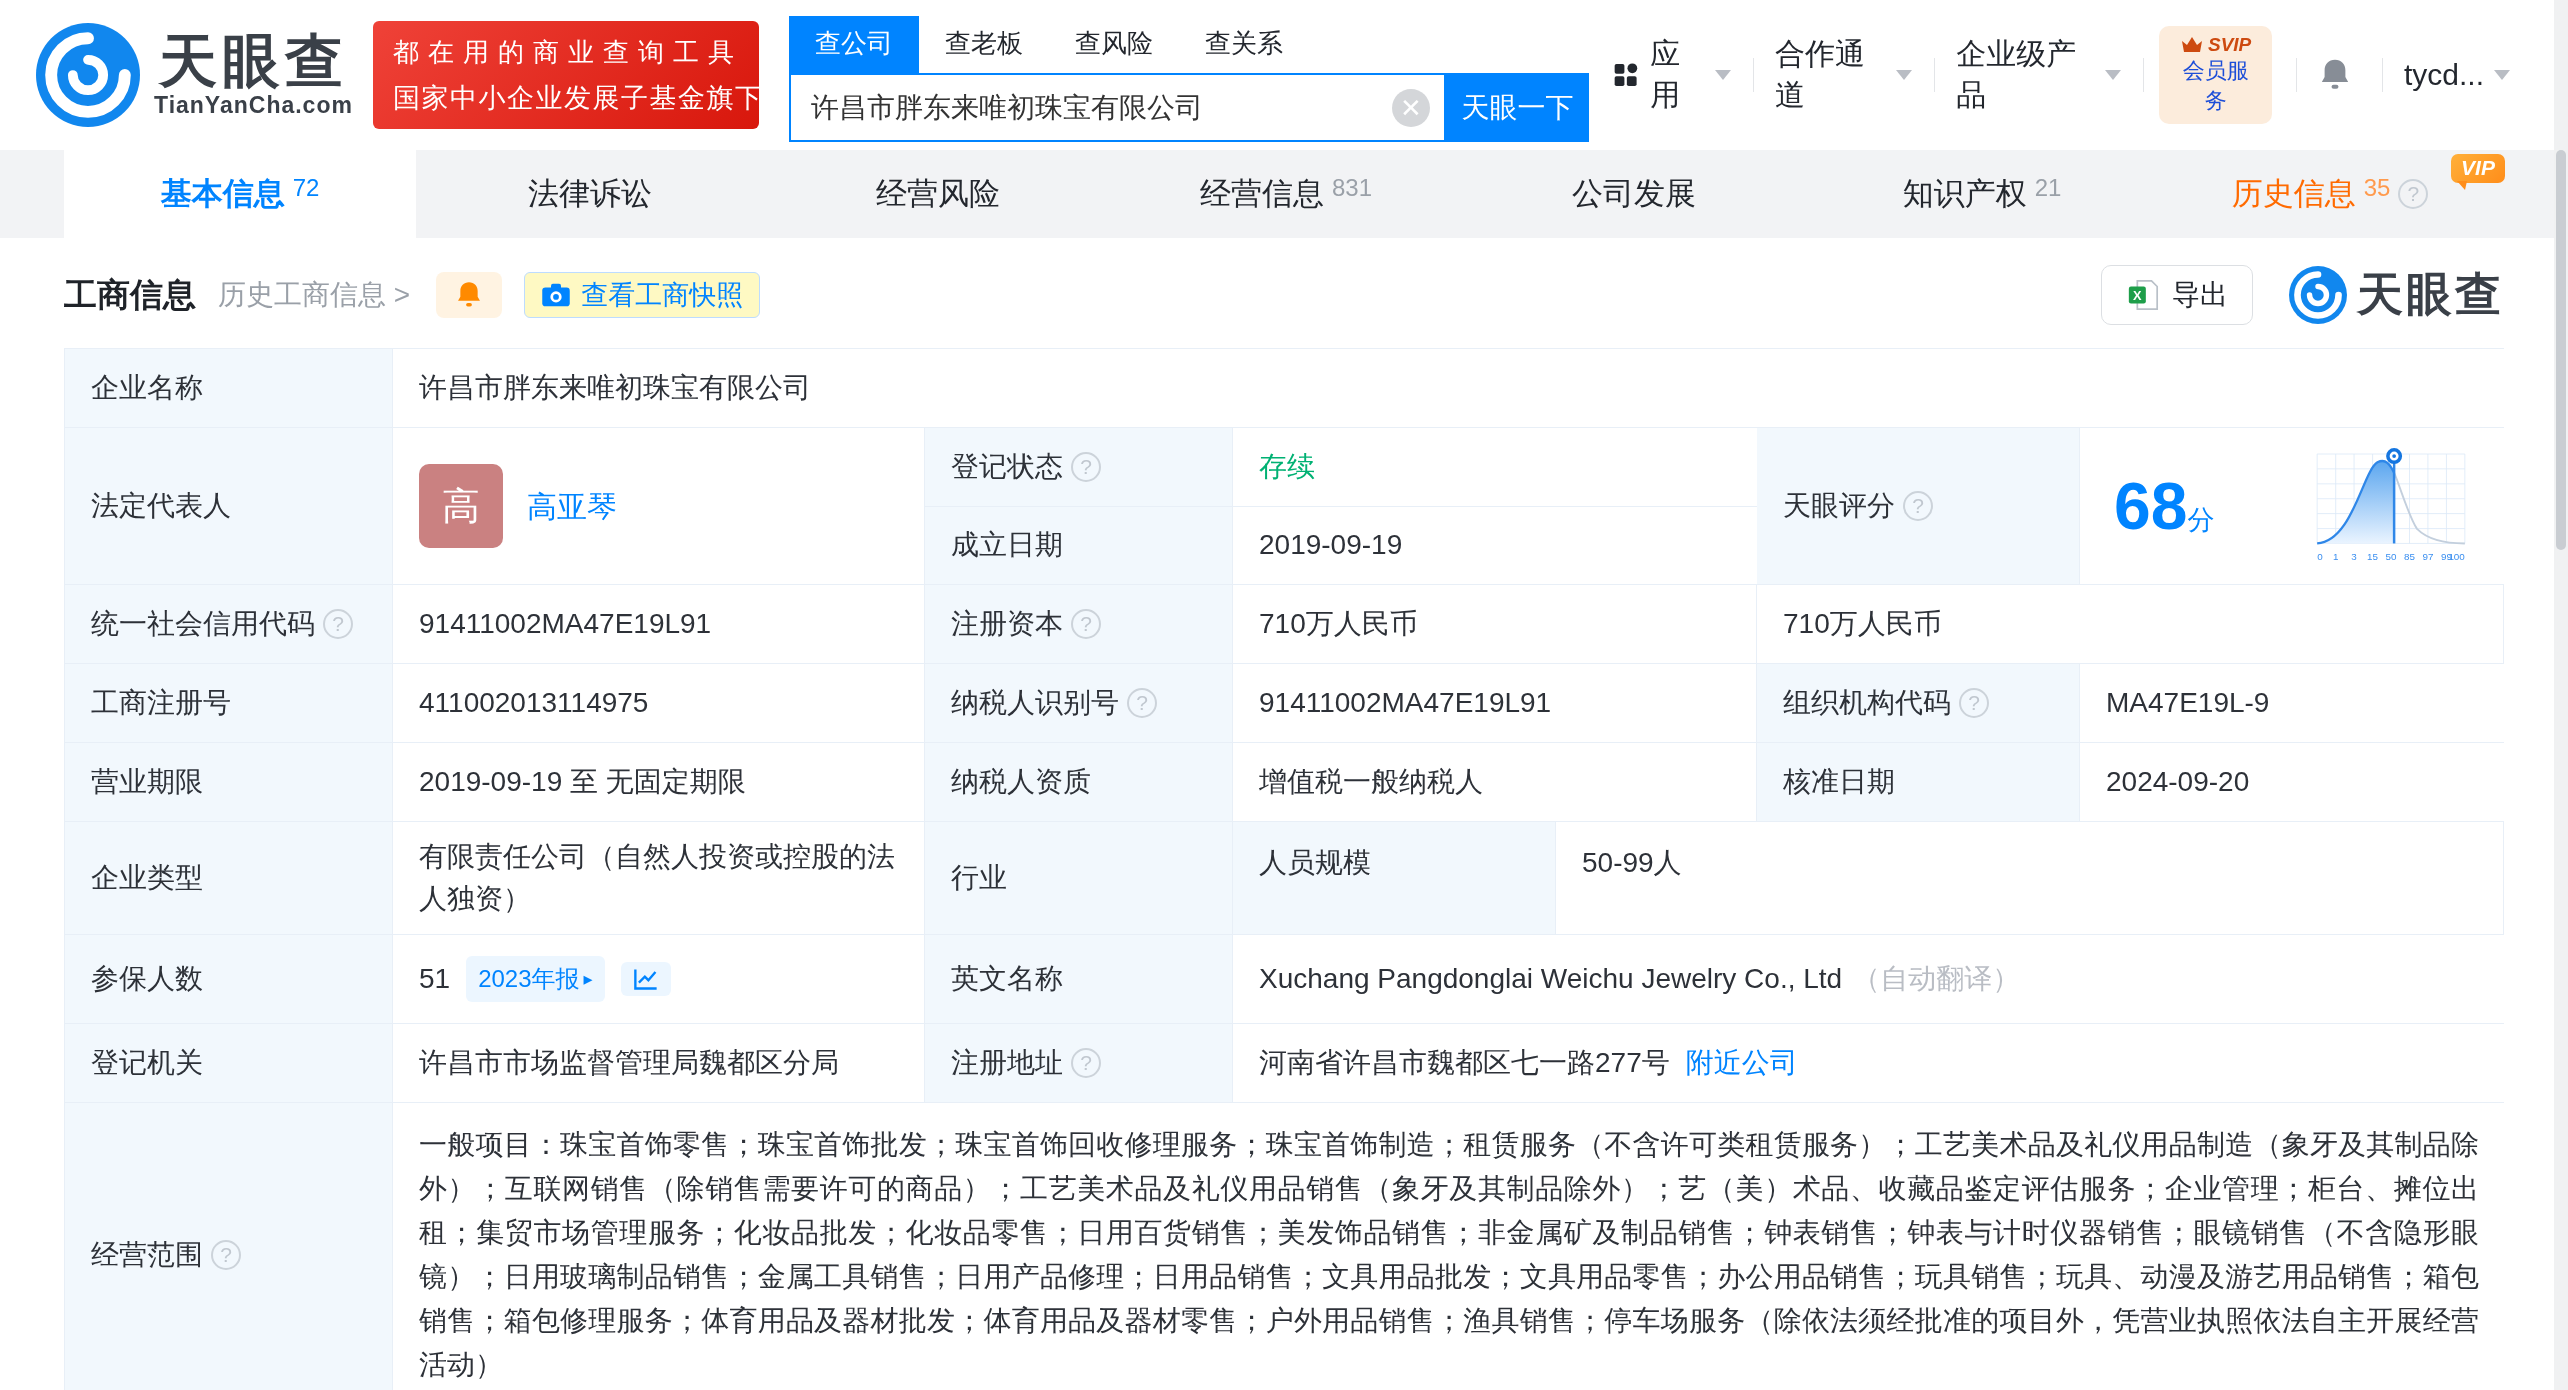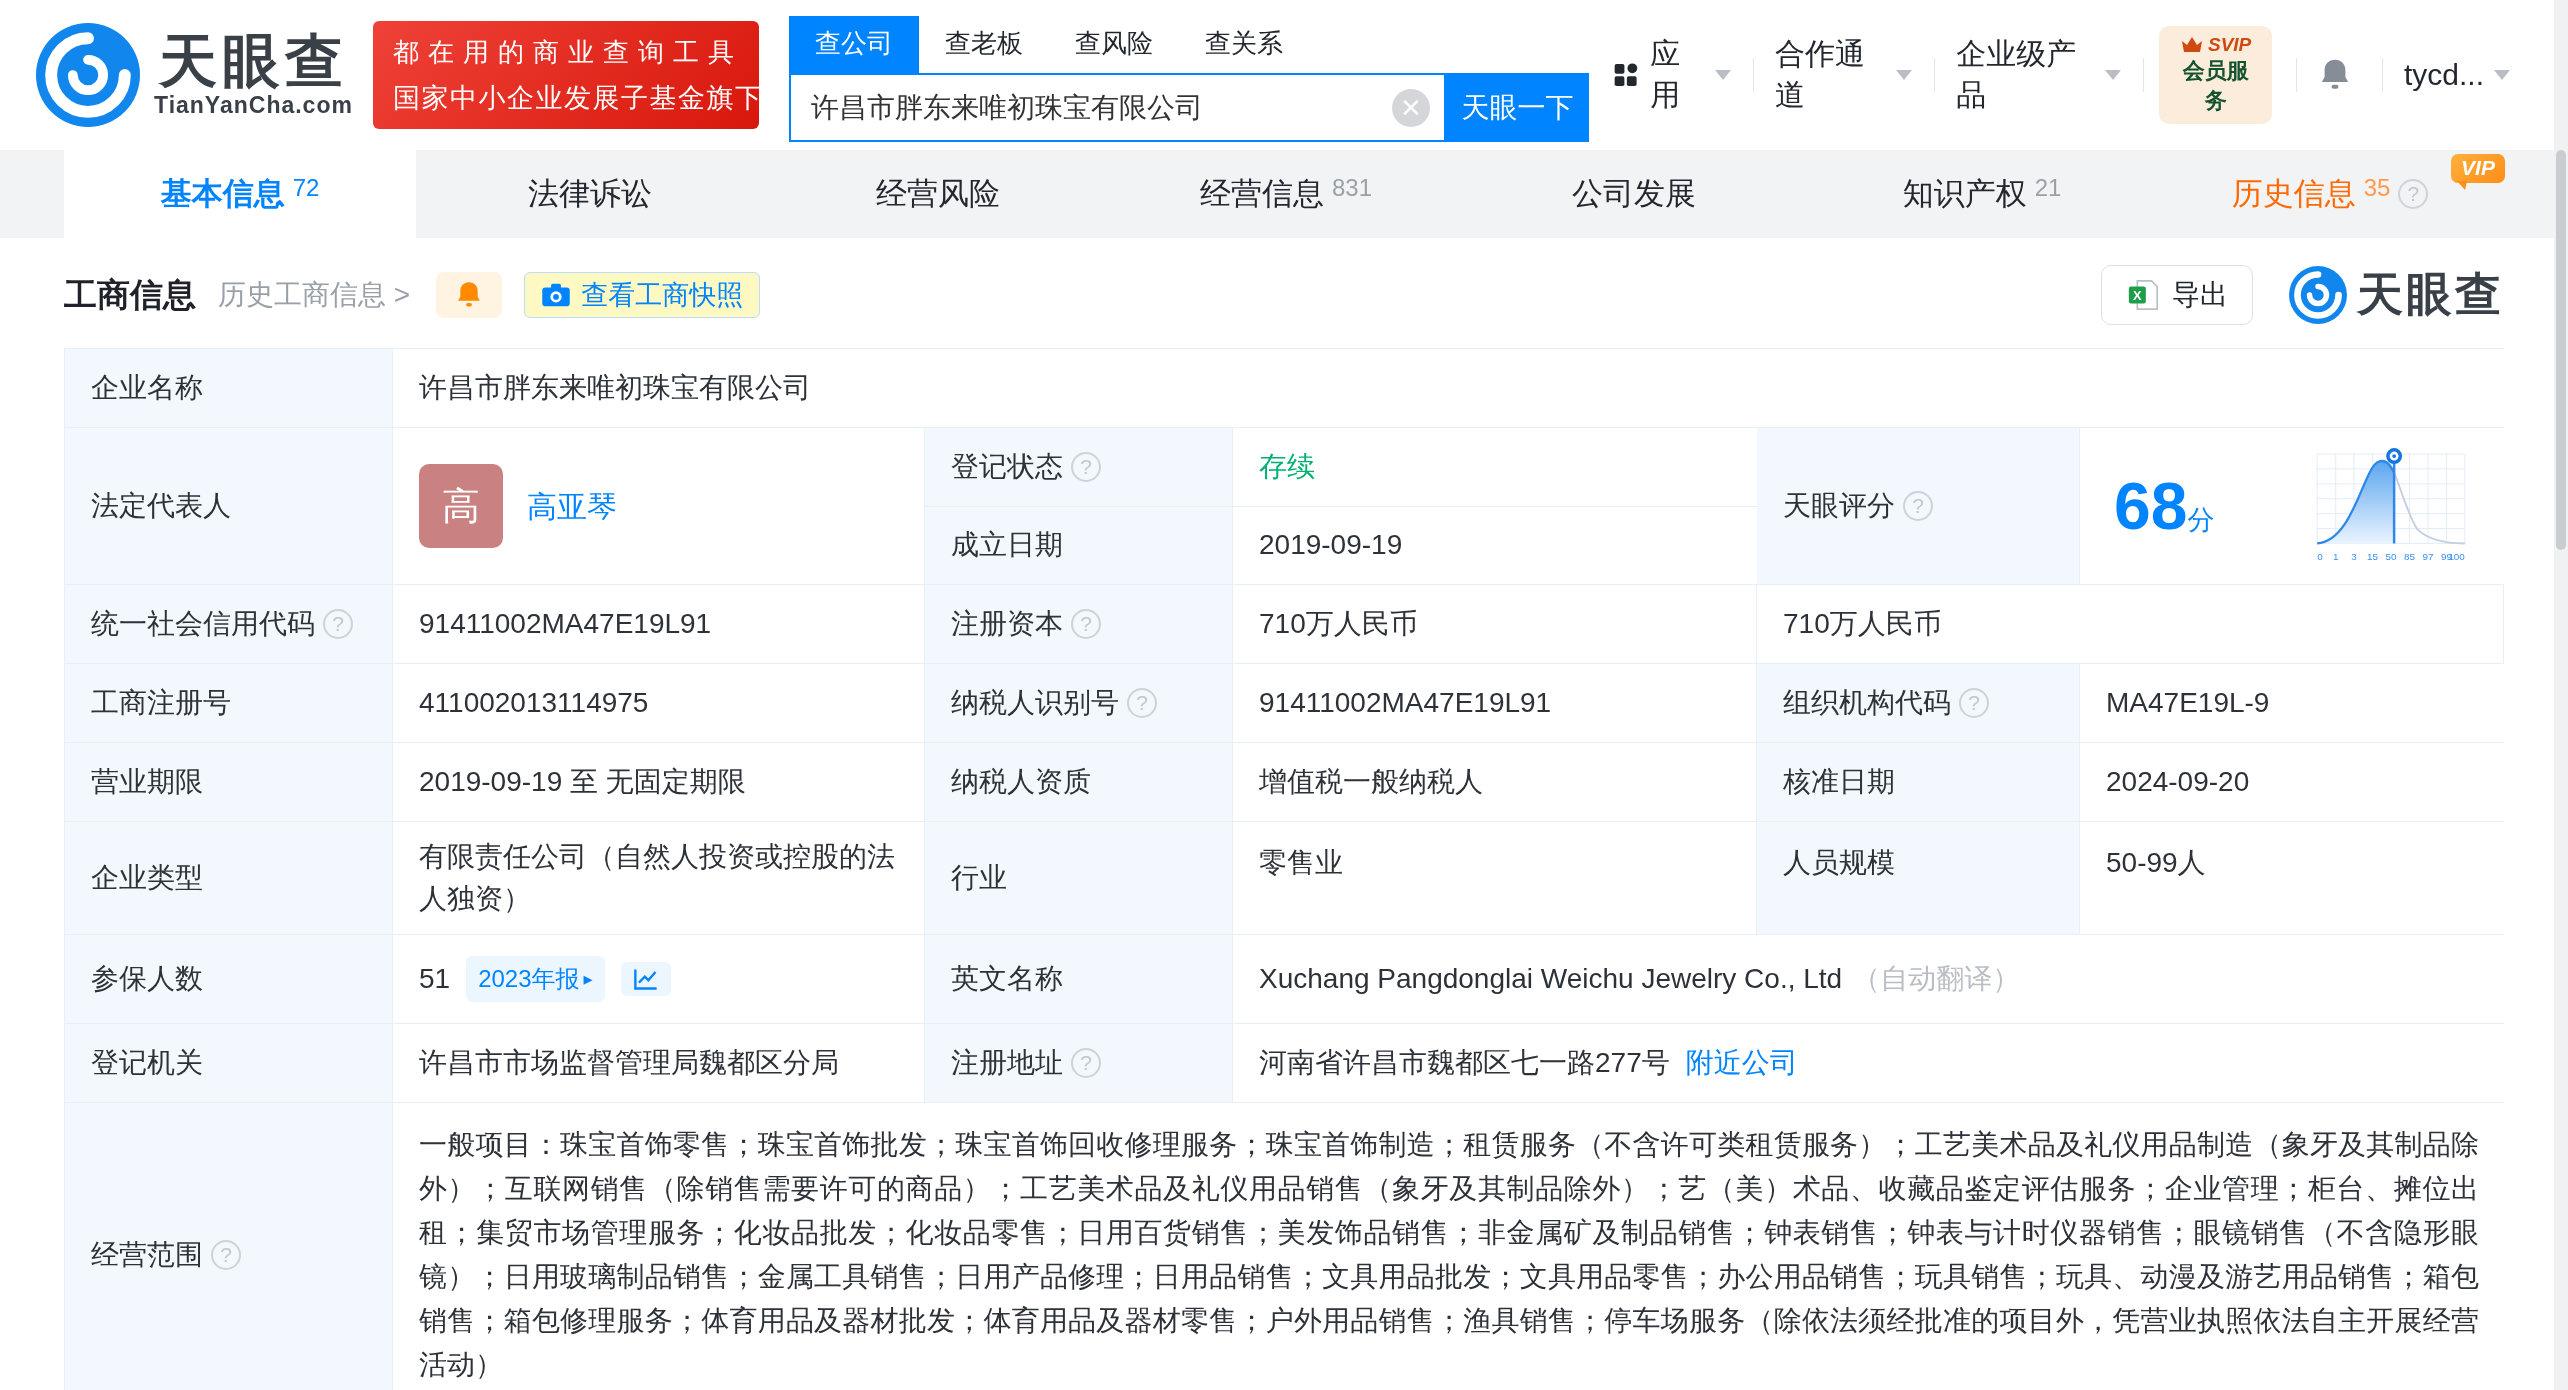--- a/index.html
+++ b/index.html
@@ -33,21 +33,21 @@
      border:none; cursor:pointer; font-family:Liberation Serif, serif; }
 
   .nav { margin-left:auto; display:flex; align-items:center; }
   .nav-item { display:flex; align-items:center; font-size:30px; color:#23272e; padding:0 22px; cursor:pointer; position:relative; }
   .nav-item + .nav-item::before { content:""; position:absolute; left:0; top:50%; transform:translateY(-50%);
      width:1px; height:34px; background:#e3e5e8; }
   .caret { width:0; height:0; border-left:8px solid transparent; border-right:8px solid transparent;
      border-top:10px solid #b9bdc4; margin-left:10px; }
   .svip-badge { background:#fcecdc; border-radius:10px; padding:8px 16px; text-align:center; cursor:pointer; }
   .svip-l1 { color:#cd4a10; font-size:19px; font-weight:bold; font-style:italic; display:flex; align-items:center; justify-content:center; gap:4px;}
-  .svip-l2 { color:#14532d; font-size:22px; font-weight:bold; margin-top:0; }
+  .svip-l2 { color:#1d4ed8; font-size:22px; font-weight:normal; margin-top:0; }
   .bell-nav { color:#878d96; margin:0 8px; cursor:pointer; }
 
   
   .tabbar { height:88px; background:#f2f3f5; display:flex; align-items:stretch; padding:0 64px; }
   .tab { flex:1; display:flex; align-items:center; justify-content:center; font-size:31px; color:#23272e; cursor:pointer; position:relative; }
   .tab .cnt { font-size:24px; color:#9aa0a8; margin-left:8px; margin-top:-12px; }
   .tab.active { flex:none; width:352px; background:#fff; color:#0084ff; font-weight:bold; }
   .tab.active .cnt { color:#0084ff; font-weight:normal; }
   .tab.history { color:#ff6a00; }
   .tab.history .cnt { color:#ff9a4d; }
@@ -374,21 +374,20 @@
       <div class="td lb w-c h1">纳税人资质</div>
       <div class="td w-d h1">增值税一般纳税人</div>
       <div class="td lb w-e h1">核准日期</div>
       <div class="td w-f h1">2024-09-20</div>
     </div>
 
     <div class="tr">
       <div class="td lb w-a h6">企业类型</div>
       <div class="td w-b h6 wrap2">有限责任公司（自然人投资或控股的法人独资）</div>
       <div class="td lb w-c h6">行业</div>
-      <div class="td w-d h6" style="align-items:flex-start;padding-top:20px">零售业</div>
       <div class="td lb w-e h6" style="align-items:flex-start;padding-top:20px">人员规模</div>
       <div class="td w-f h6" style="align-items:flex-start;padding-top:20px">50-99人</div>
     </div>
 
     <div class="tr">
       <div class="td lb w-a h7">参保人数</div>
       <div class="td w-b h7">
         <span>51</span>
         <span class="pill">
           <span>2023年报</span>

